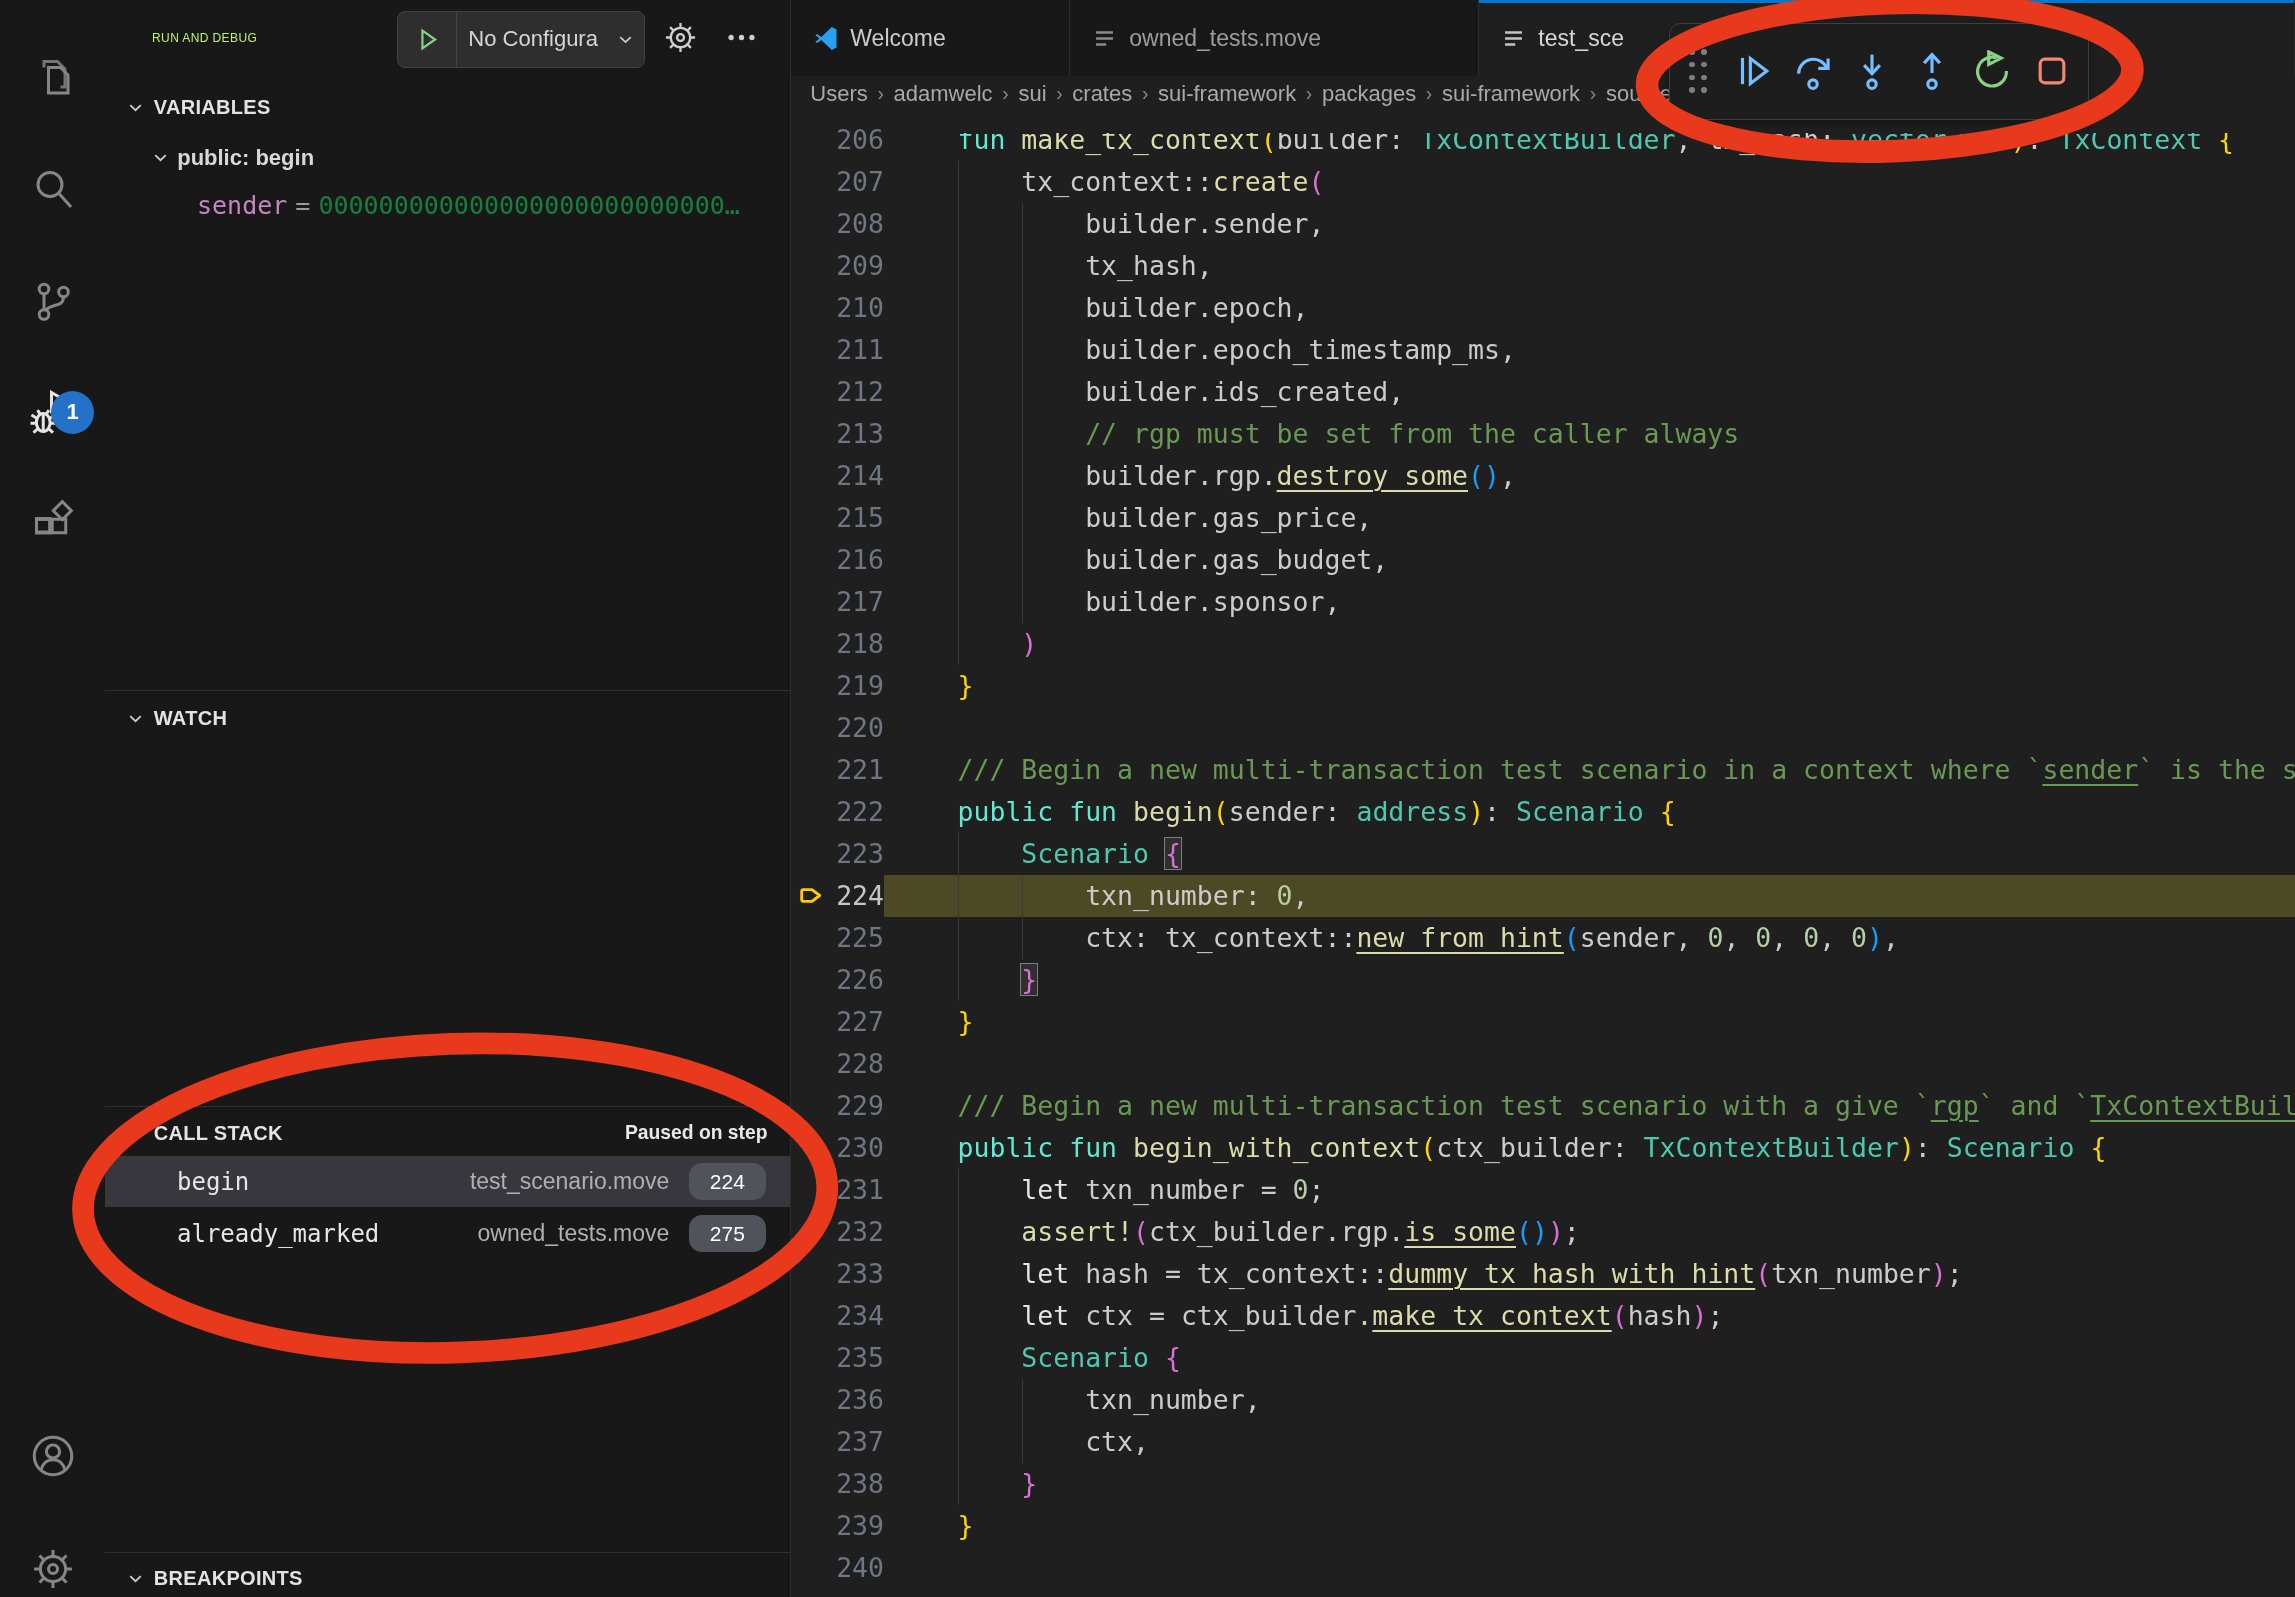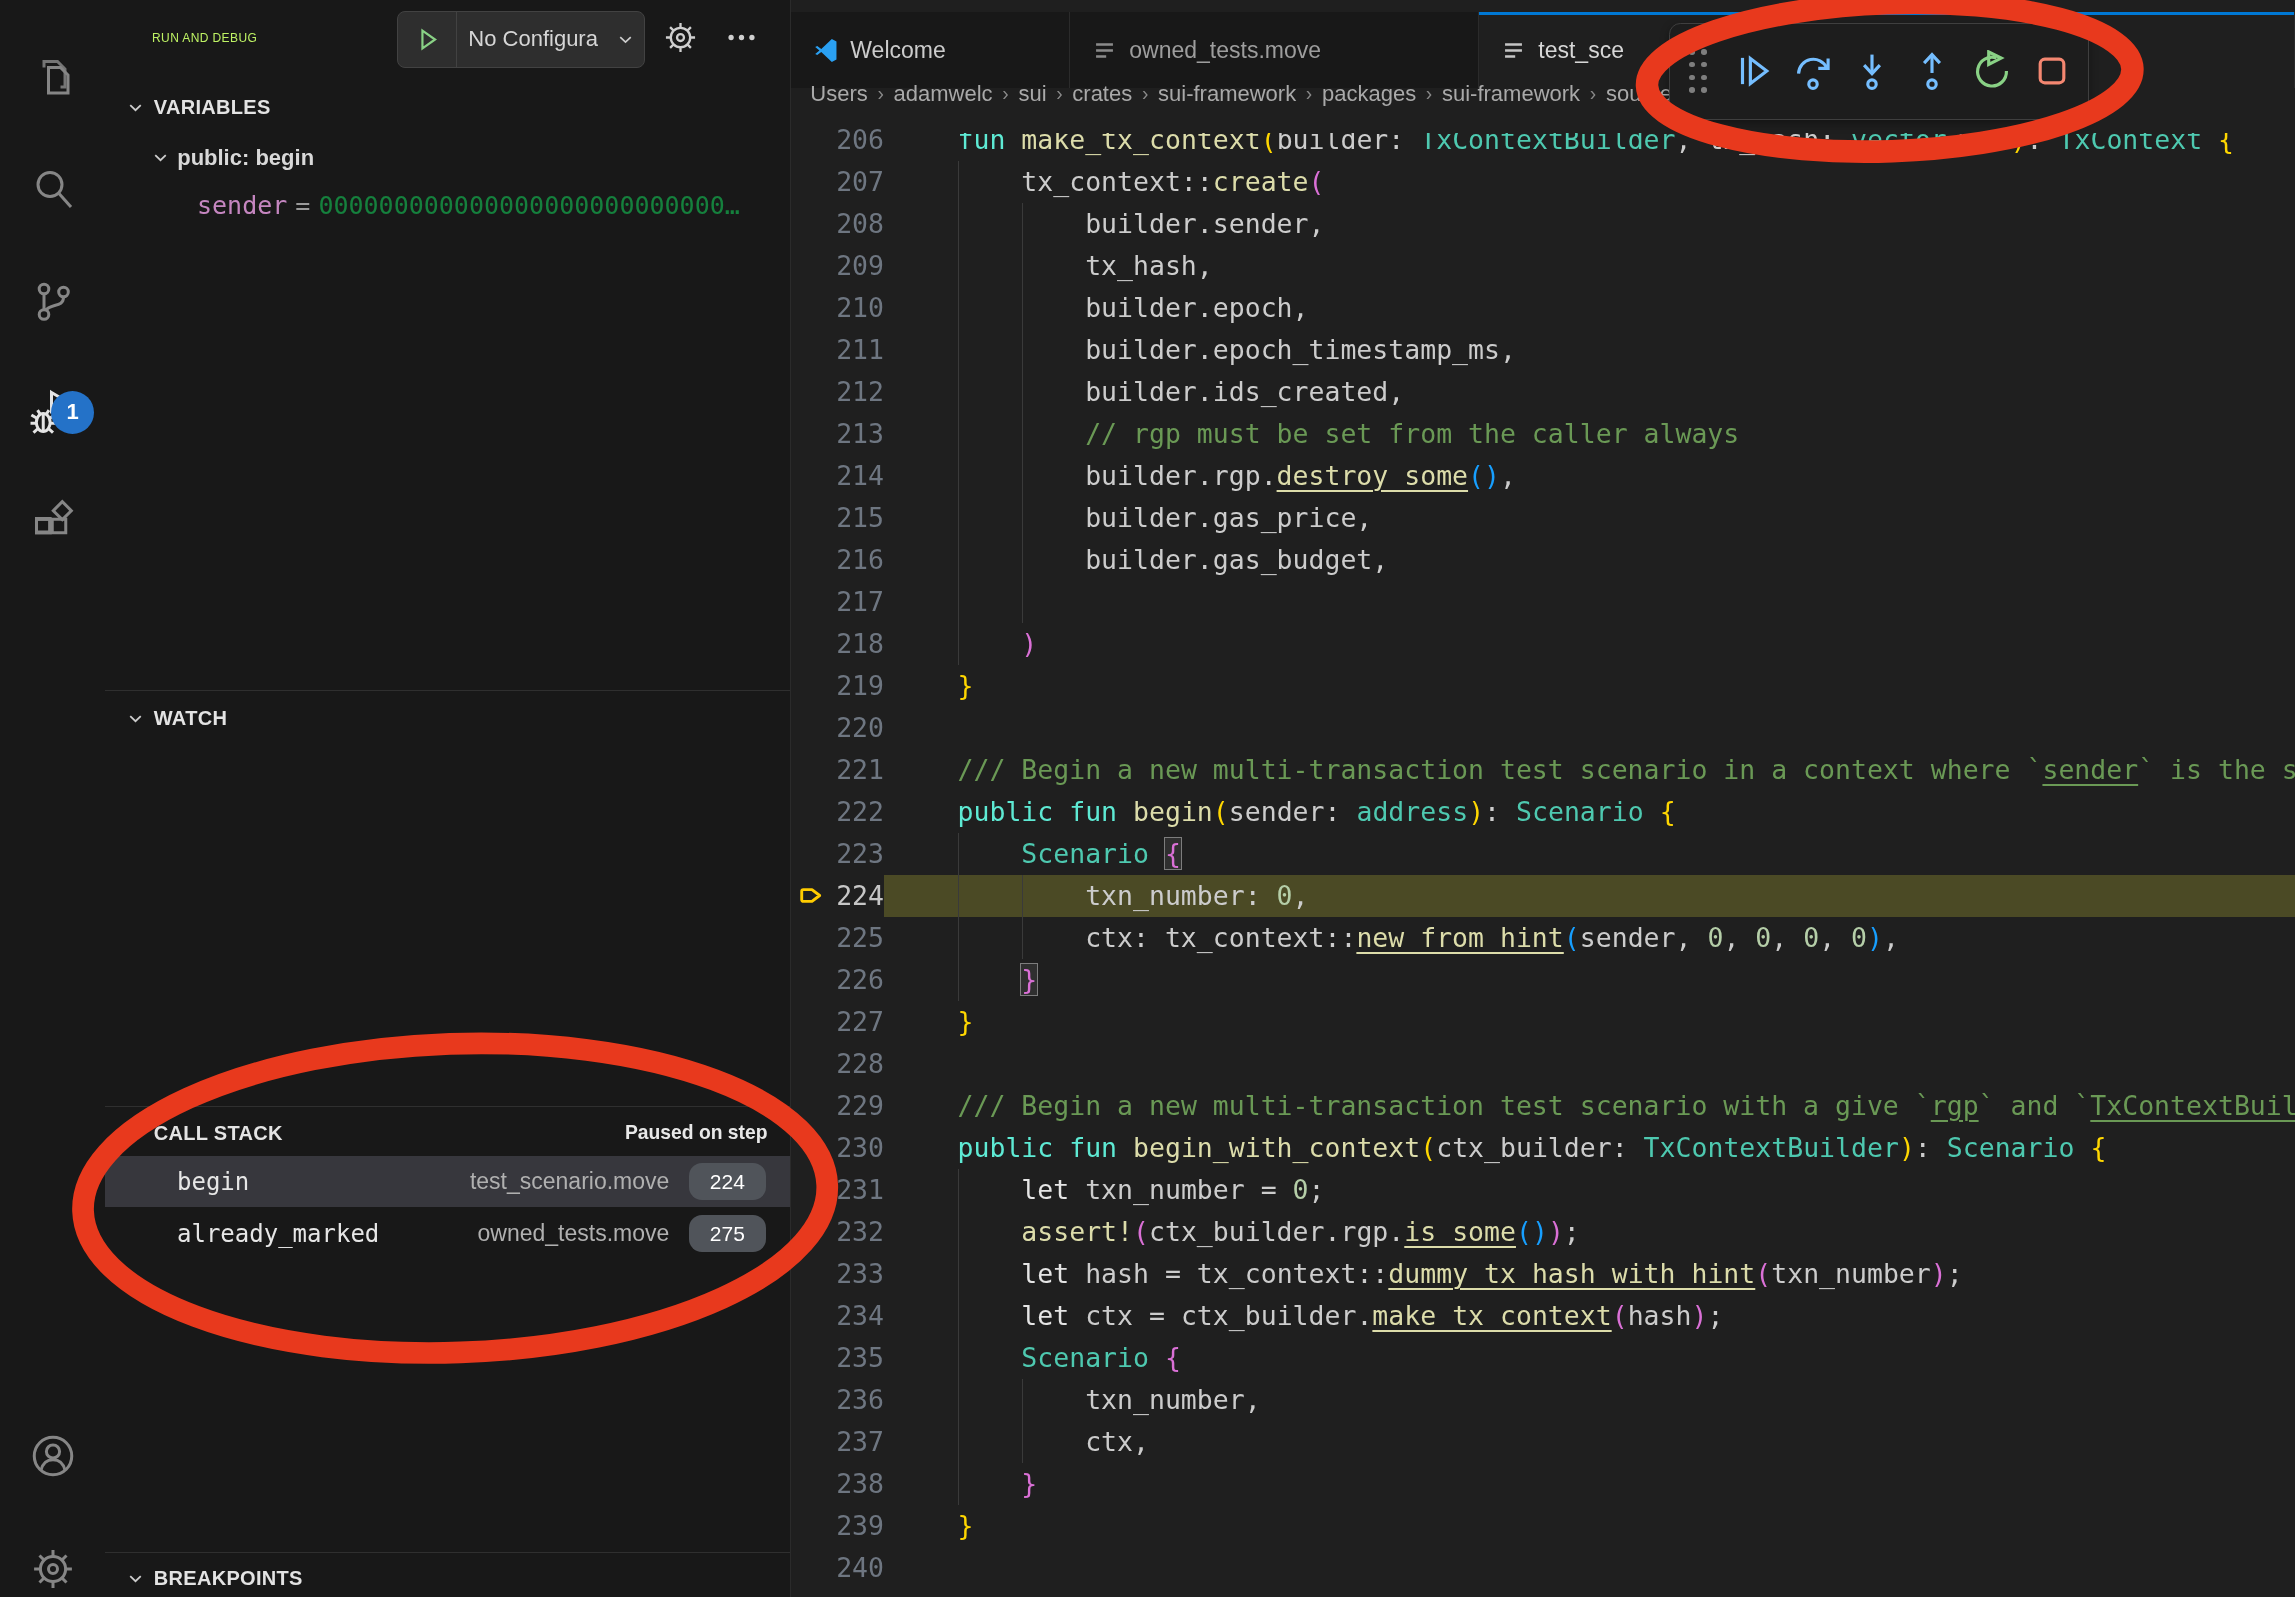--- a/index.html
+++ b/index.html
@@ -43,21 +43,21 @@
   .stack-row{position:absolute;left:0;width:100%;height:51px;display:flex;align-items:center;}
   .stack-row.selected{background:#37373d;}
   .sf-fn{margin-left:72px;font-family:"DejaVu Sans Mono",monospace;font-size:24px;color:#e6e6e6;white-space:nowrap;}
   .sf-file{margin-left:auto;font-size:23px;color:#b0b0b0;white-space:nowrap;}
   .sf-badge{margin-left:19.3px;margin-right:24px;min-width:58px;height:37px;border-radius:13px;background:#50545a;
             color:#ffffff;font-size:21px;display:flex;align-items:center;justify-content:center;padding:0 9.7px;}
   .cs-status{position:absolute;right:22.5px;top:0;height:100%;display:flex;align-items:center;
              font-size:19.3px;font-weight:bold;color:#e8e8e8;}
   
   .editor{position:absolute;left:791px;top:0;width:1504px;height:100%;background:#1f1f1f;}
-  .tabs{position:absolute;left:0;top:12px;width:100%;height:76px;background:#eab308;display:flex;}
+  .tabs{position:absolute;left:0;top:0;width:100%;height:76px;background:#eab308;display:flex;}
   .tab{height:76px;display:flex;align-items:center;padding:0 21px;border-right:0.8px solid #2b2b2b;
        background:#181818;color:#9d9d9d;font-size:23px;white-space:nowrap;box-sizing:border-box;position:relative;}
   .tab.active{background:#1f1f1f;color:#d7d7d7;flex:1;overflow:hidden;}
   .tab.active::before{content:"";position:absolute;left:0;top:0;right:0;height:3.2px;background:#0078d4;}
   .tab .ic{width:27px;height:27px;margin-right:11.3px;flex:none;}
   .tab .ic.stroke{stroke:#8a8a8a;fill:none;stroke-width:3;}
   .tab.active .ic.stroke{stroke:#c5c5c5;}
   .tab-welcome-label{color:#cccccc;}
   .breadcrumb{position:absolute;left:0;top:76px;width:100%;height:36px;display:flex;align-items:center;
               font-size:22px;color:#a9a9a9;white-space:nowrap;padding-left:19.3px;box-sizing:border-box;overflow:hidden;}
@@ -442,20 +442,21 @@
         <div class="line">
           <div class="gut-bp"></div>
           <div class="gut-num">216</div>
           <div class="ltext"><span class="c-w">            builder.gas_budget,</span></div>
           <div class="guide" style="left:calc(103px + 4ch)"></div>
           <div class="guide" style="left:calc(103px + 8ch)"></div>
         </div>
         <div class="line">
           <div class="gut-bp"></div>
           <div class="gut-num">217</div>
+          <div class="ltext"><span class="c-w">            builder.sponsor,</span></div>
           <div class="guide" style="left:calc(103px + 4ch)"></div>
           <div class="guide" style="left:calc(103px + 8ch)"></div>
         </div>
         <div class="line">
           <div class="gut-bp"></div>
           <div class="gut-num">218</div>
           <div class="ltext"><span class="c-w">        </span><span class="c-p2">)</span></div>
           <div class="guide" style="left:calc(103px + 4ch)"></div>
         </div>
         <div class="line">

